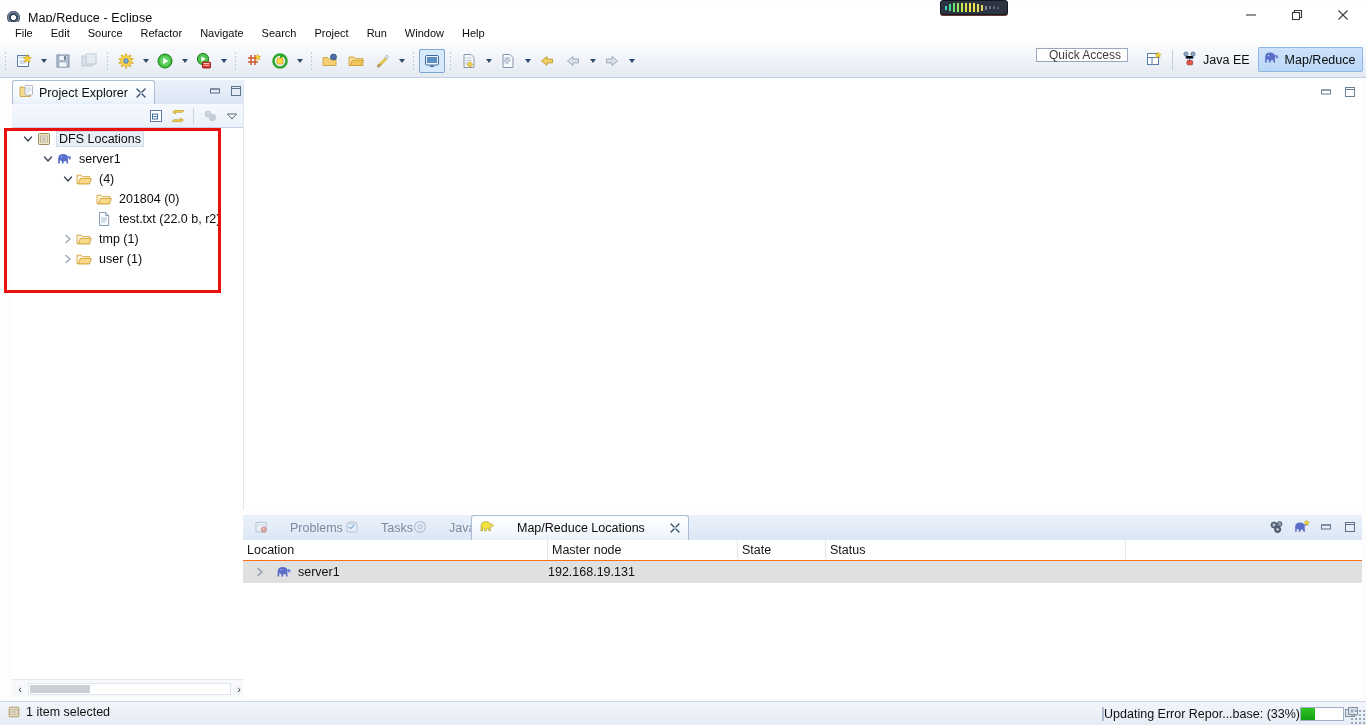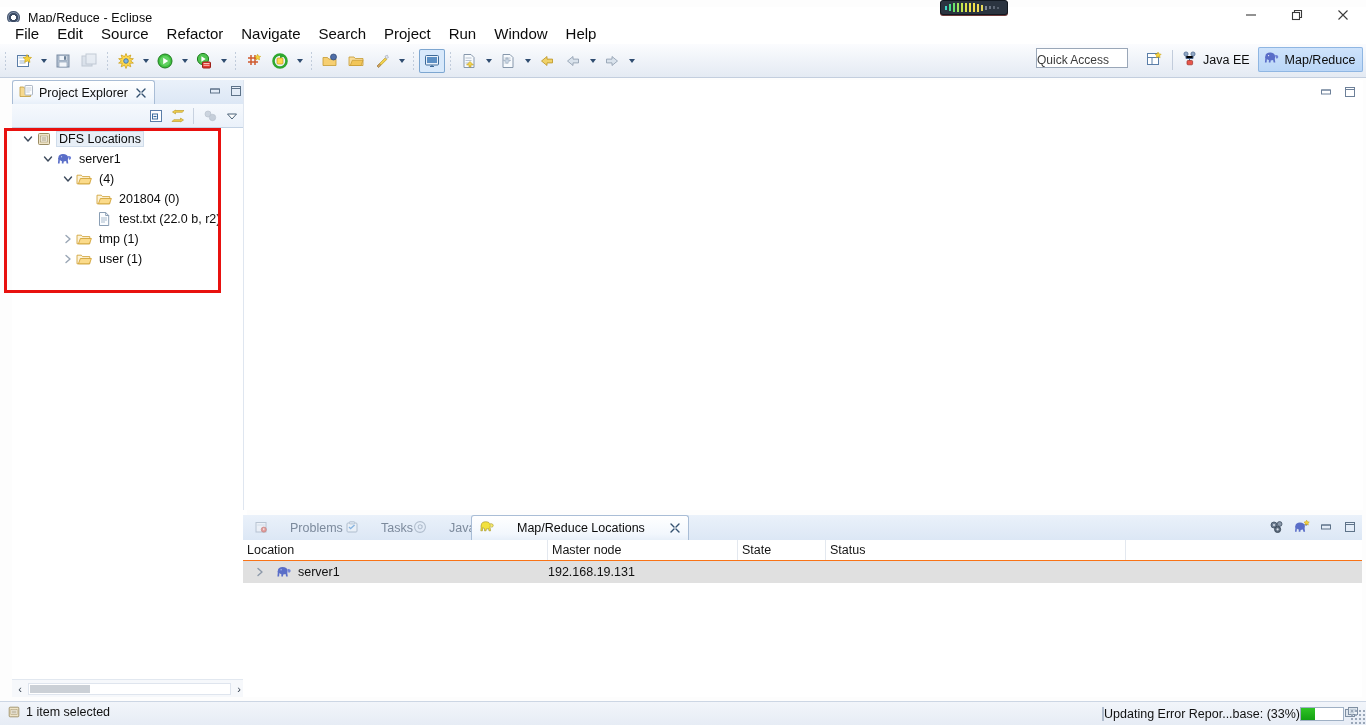--- a/index.html
+++ b/index.html
@@ -58,21 +58,21 @@
   }
 
   
   .menubar {
     position: absolute; left: 0; top: 22px; width: 1366px; height: 22px;
     background: #ffffff;
     display: flex; align-items: center; padding-left: 6px;
     box-sizing: border-box;
   }
   .menu-item {
-    padding: 2px 9px; font-size: 15px; color: #0b0b0b; white-space: nowrap;
+    padding: 2px 9px; font-size: 11px; color: #0b0b0b; white-space: nowrap;
   }
 
   
   .toolbar {
     position: absolute; left: 0; top: 44px; width: 1366px; height: 33px;
     background: linear-gradient(#fbfcfe, #eef2f8 55%, #e4eaf3);
     border-bottom: 1px solid #c3cede;
     display: flex; align-items: center;
   }
   .tb-grip {
@@ -88,23 +88,23 @@
     width: 13px; height: 24px; display: flex; align-items: center; justify-content: center; flex: none;
   }
   .tb-arrow::after {
     content: ""; border-left: 3.5px solid transparent; border-right: 3.5px solid transparent;
     border-top: 4px solid #2f4c70;
   }
   .tb-sep { width: 1px; height: 20px; background: #c8d2e0; margin: 0 3px; flex: none; }
 
   
   .quick-access {
-    position: absolute; left: 1036px; top: 48px; width: 92px; height: 20px;
+    position: absolute; left: 1036px; top: 48px; width: 92px; height: 14px;
     border: 1px solid #9aa7b8; background: #ffffff;
-    display: flex; align-items: flex-end; padding-left: 0; box-sizing: border-box;
+    display: flex; align-items: center; padding-left: 12px; box-sizing: border-box;
     font-size: 12px; color: #3c3c3c;
   }
   
   .persp-bar {
     position: absolute; left: 1140px; top: 46px; height: 27px; display: flex; align-items: center;
   }
   .persp-open {
     width: 28px; height: 25px; display: flex; align-items: center; justify-content: center;
   }
   .persp-sep { width: 1px; height: 20px; background: #c2ccdb; margin: 0 4px; }

